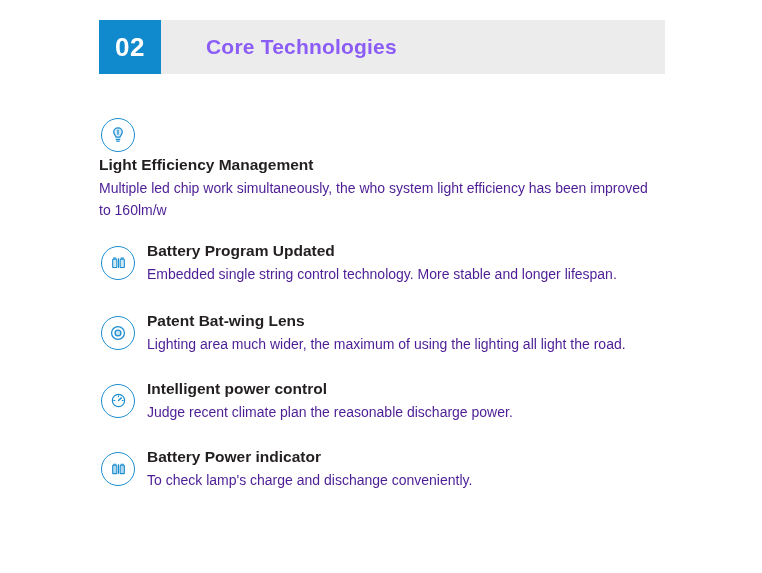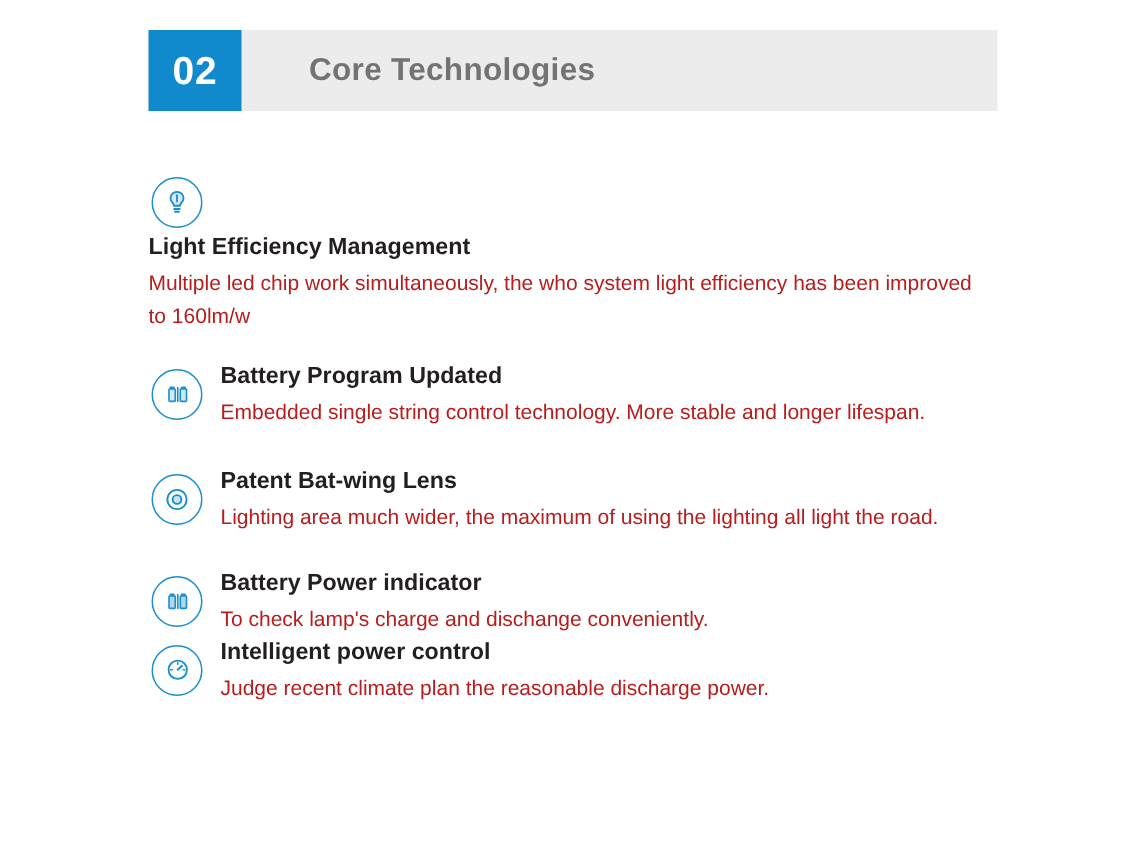--- a/index.html
+++ b/index.html
@@ -44,21 +44,21 @@
     justify-content: center;
     letter-spacing: 0.5px;
   }
   .header-title {
     flex: 1 1 auto;
     display: flex;
     align-items: center;
     padding-left: 45px;
     font-size: 21px;
     font-weight: bold;
-    color: #737373;
+    color: #8b5cf6;
     letter-spacing: 0.2px;
     border-radius: 27px;
   }
 
   
   .features {
     position: absolute;
     left: 99px;
     top: 112px;
     width: 620px;
@@ -97,21 +97,21 @@
   }
   .feature-title {
     font-size: 15.5px;
     font-weight: bold;
     color: #231f20;
     line-height: 1.25;
     margin-bottom: 4px;
   }
   .feature-desc {
     font-size: 14px;
-    color: #b91c1c;
+    color: #4c1d95;
     line-height: 1.55;
     max-width: 560px;
   }
 
   
   .feature.f0 { margin-bottom: 18px; flex-direction: column; }
   .feature.f1 { margin-bottom: 22px; }
   .feature.f2 { margin-bottom: 22px; }
   .feature.f3 { margin-bottom: 22px; margin-top: 24px; }
   .feature.f4 { margin-bottom: 22px; }
@@ -171,47 +171,47 @@
             <circle cx="12" cy="12" r="3.2" fill="#1b8ed0" fill-opacity="0.25"></circle>
           </svg>
         </div>
       </div>
       <div class="text">
         <div class="feature-title">Patent Bat-wing Lens</div>
         <div class="feature-desc">Lighting area much wider, the maximum of using the lighting all light the road.</div>
       </div>
     </div>
 
+    <div class="feature f4">
+      <div class="icon-wrap">
+        <div class="icon-circle">
+          <svg width="21" height="21" viewBox="0 0 24 24" fill="none" stroke="#1b8ed0" stroke-width="1.4" stroke-linecap="round">
+            <circle cx="12" cy="12" r="7"></circle>
+            <path d="M12 12l3.2-3" stroke-width="1.6"></path>
+            <path d="M6.6 12h1.2M16.2 12h1.2M12 6.6v1.2" stroke-width="1.2"></path>
+          </svg>
+        </div>
+      </div>
+      <div class="text">
+        <div class="feature-title">Intelligent power control</div>
+        <div class="feature-desc">Judge recent climate plan the reasonable discharge power.</div>
+      </div>
+    </div>
+
     <div class="feature f5">
       <div class="icon-wrap">
         <div class="icon-circle">
           <svg width="21" height="20" viewBox="0 0 24 24" fill="none" stroke="#1b8ed0" stroke-width="1.3" stroke-linecap="round" stroke-linejoin="round">
             <rect x="5" y="7.5" width="5" height="10" rx="0.8" fill="#1b8ed0" fill-opacity="0.35"></rect>
             <rect x="14" y="7.5" width="5" height="10" rx="0.8" fill="#1b8ed0" fill-opacity="0.35"></rect>
             <path d="M6 6.2h3M15 6.2h3"></path>
             <path d="M12 6.5v11"></path>
           </svg>
         </div>
       </div>
       <div class="text">
         <div class="feature-title">Battery Power indicator</div>
         <div class="feature-desc">To check lamp's charge and dischange conveniently.</div>
       </div>
     </div>
 
-    <div class="feature f4">
-      <div class="icon-wrap">
-        <div class="icon-circle">
-          <svg width="21" height="21" viewBox="0 0 24 24" fill="none" stroke="#1b8ed0" stroke-width="1.4" stroke-linecap="round">
-            <circle cx="12" cy="12" r="7"></circle>
-            <path d="M12 12l3.2-3" stroke-width="1.6"></path>
-            <path d="M6.6 12h1.2M16.2 12h1.2M12 6.6v1.2" stroke-width="1.2"></path>
-          </svg>
-        </div>
-      </div>
-      <div class="text">
-        <div class="feature-title">Intelligent power control</div>
-        <div class="feature-desc">Judge recent climate plan the reasonable discharge power.</div>
-      </div>
-    </div>
-
   </div>
 </div>
 
 </body></html>

